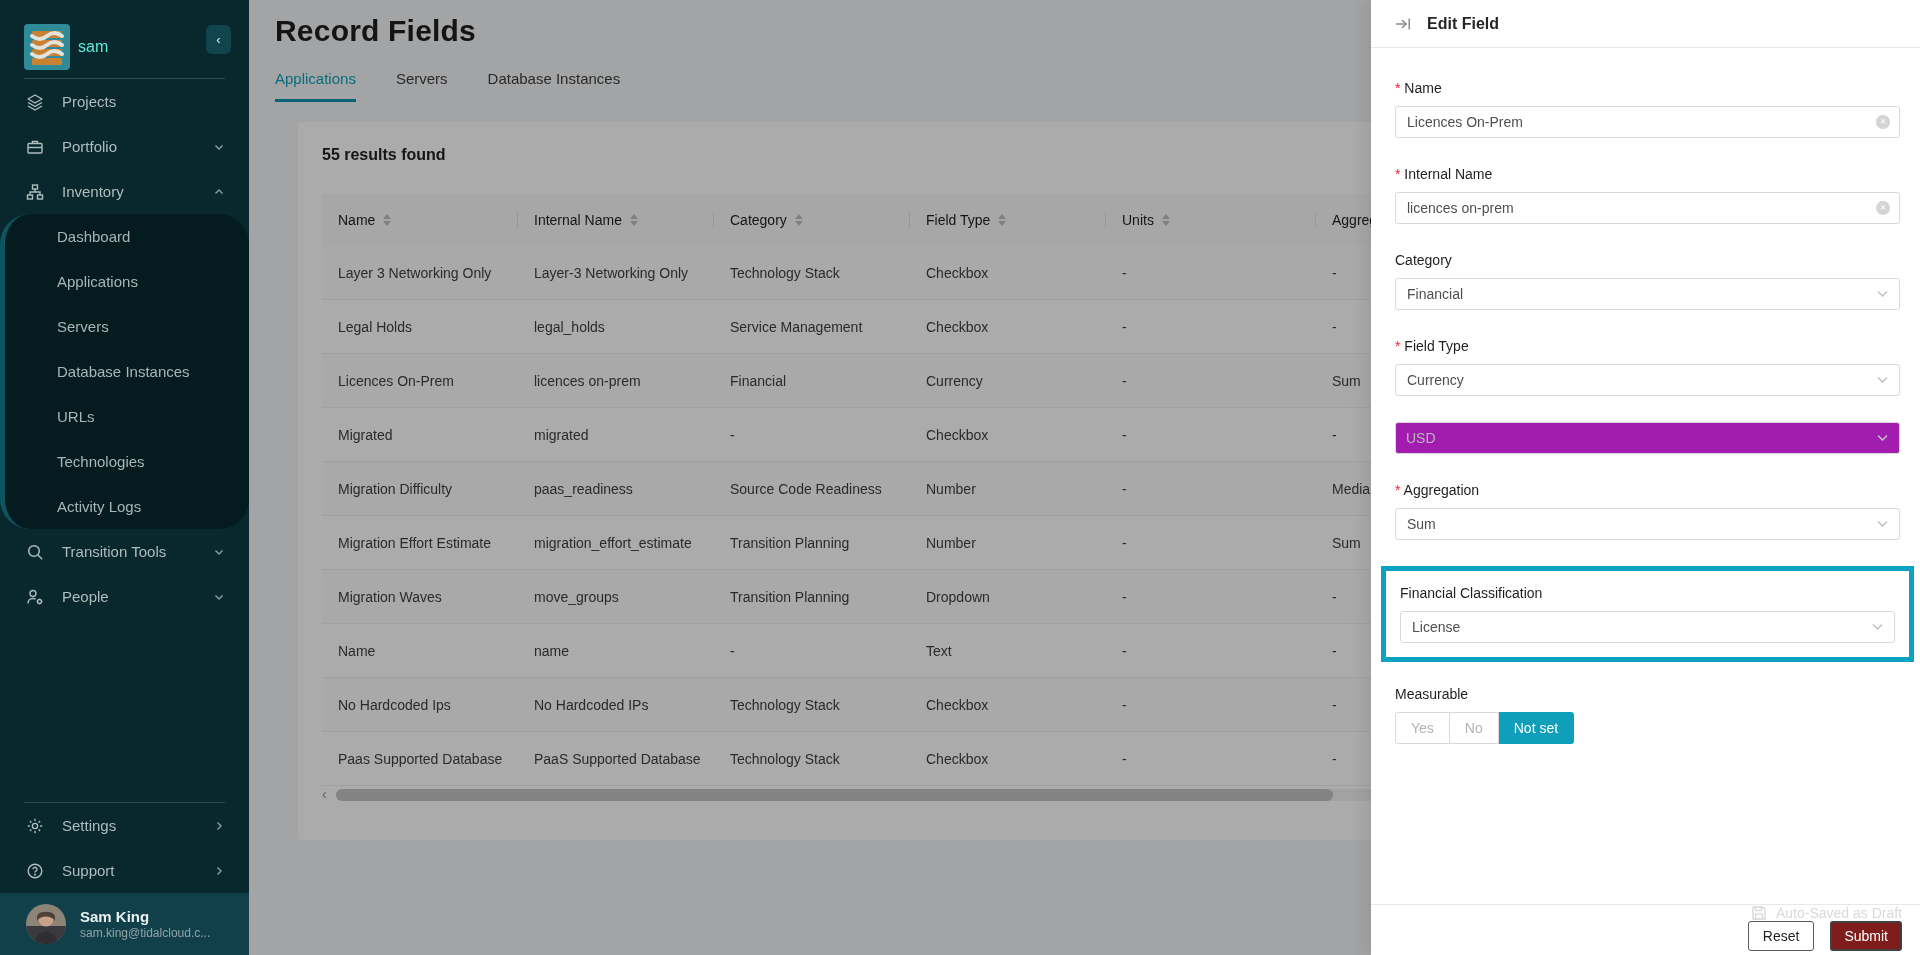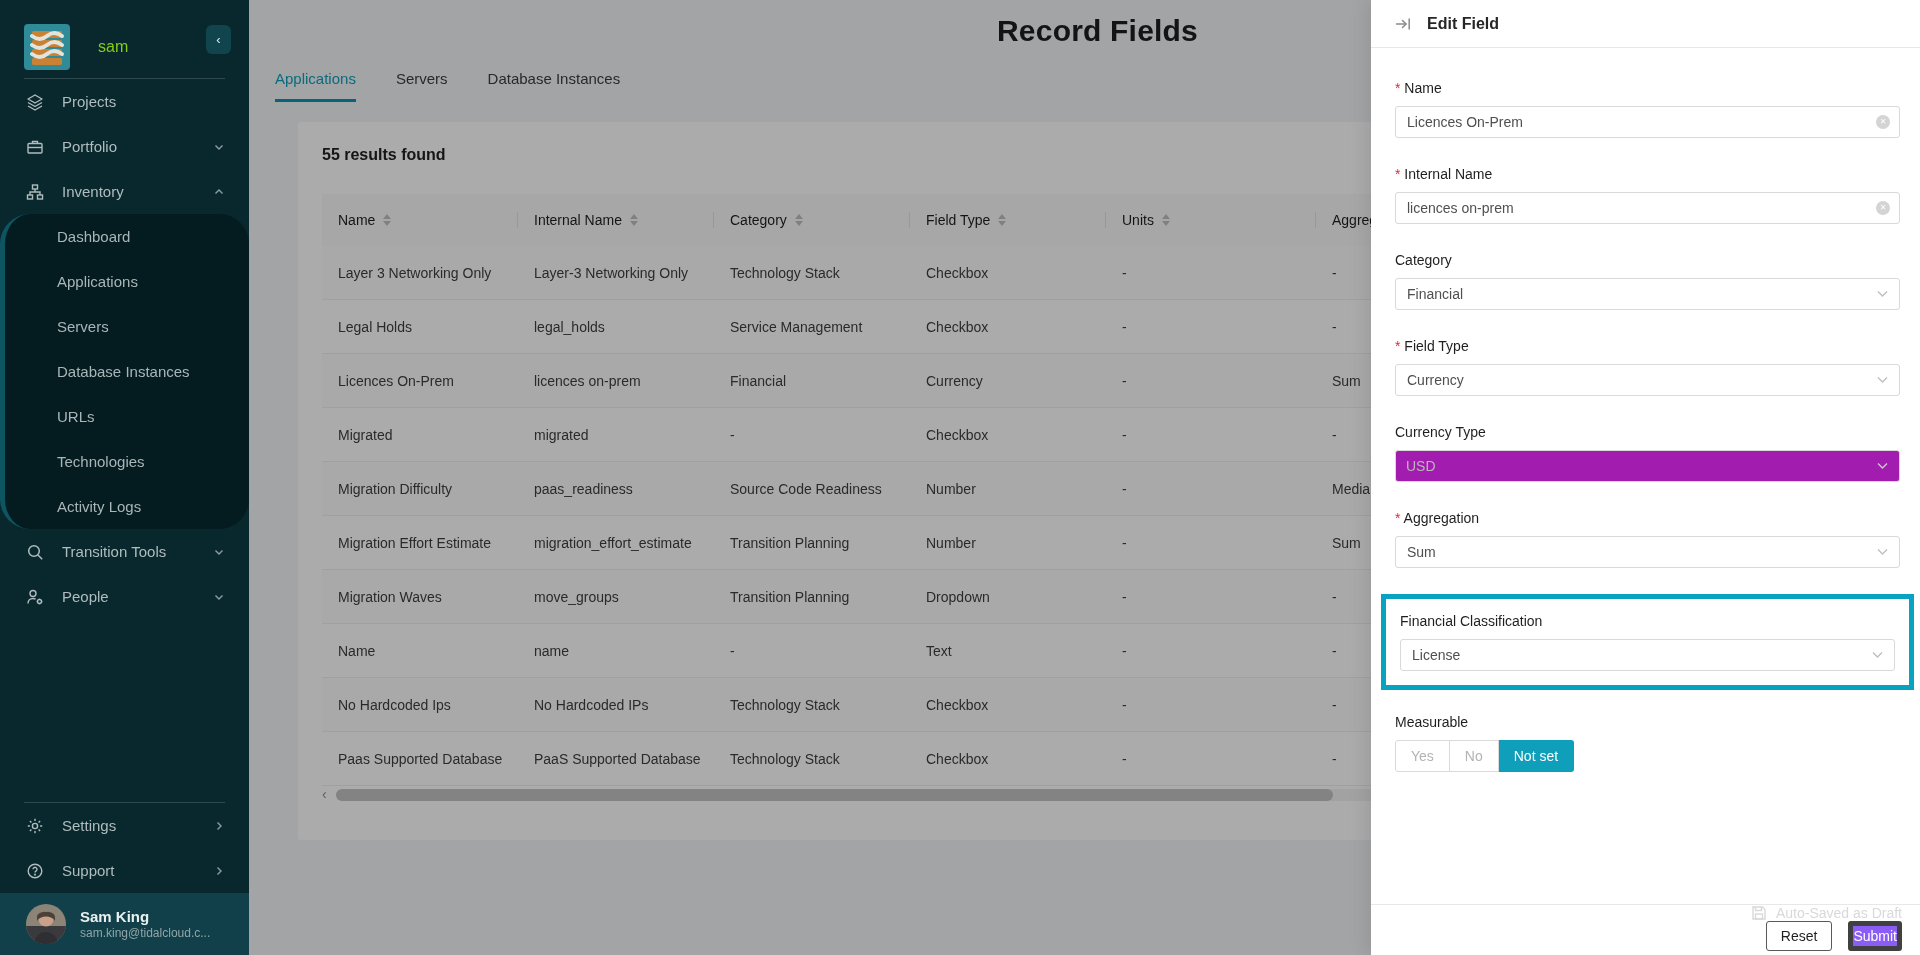--- a/index.html
+++ b/index.html
@@ -4,41 +4,41 @@
 <style>
   * { box-sizing: border-box; margin: 0; padding: 0; }
   html,body { width:1920px; height:955px; overflow:hidden;
     font-family:"Liberation Sans", sans-serif; font-size:14px; color:#333; background:#f4f5f7; }
 
   
   .sidebar { position:absolute; left:0; top:0; width:249px; height:955px;
     background:#08282e; display:flex; flex-direction:column; z-index:5; }
   .logo-row { position:relative; height:78px; padding:15px 24px 0; display:flex; align-items:center; }
   .logo { width:46px; height:46px; flex:0 0 46px; }
-  .ws-name { margin-left:28px; color:#84cc16; font-size:16px; }
+  .ws-name { margin-left:8px; color:#5eead4; font-size:16px; }
   .collapse-btn { position:absolute; right:18px; top:25px; width:25px; height:29px;
     background:#10454e; border:none; border-radius:6px; color:#dfe8e9; font-size:13px;
     display:flex; align-items:center; justify-content:center; cursor:pointer; }
   .side-divider { border-top:1px solid rgba(255,255,255,0.16); margin:0 24px; }
   .nav-item { height:45px; display:flex; align-items:center; padding:0 24px 0 26px;
     color:#b0bcbd; font-size:15px; cursor:pointer; position:relative; }
   .nav-item .nicon { width:20px; height:20px; margin-right:16px; flex:0 0 20px; display:flex; align-items:center; }
   .nav-item .chev { margin-left:auto; opacity:.8; display:flex; }
   .submenu { background:#041b20; border-left:5px solid #0d5560;border-radius:30px; }
   .submenu .nav-item { padding-left:52px; color:#a9b6b7; }
   .side-spacer { flex:1; }
   .user-card { height:62px; background:#12404a; display:flex; align-items:center; padding:0 14px 0 26px; cursor:pointer; }
   .avatar { width:40px; height:40px; border-radius:50%; overflow:hidden; flex:0 0 40px; }
   .user-meta { margin-left:14px; overflow:hidden; }
   .user-name { color:#eaf0f0; font-size:15px; font-weight:700; line-height:19px; }
   .user-email { color:#8fa5a8; font-size:12px; line-height:15px; white-space:nowrap; }
 
   
   .main { position:absolute; left:249px; top:0; right:0; height:955px; padding:14px 0 0 26px; }
-  .page-title { font-size:30px; font-weight:700; color:#1f1f1f; letter-spacing:.2px;text-align:center; }
+  .page-title { font-size:30px; font-weight:700; color:#1f1f1f; letter-spacing:.2px; }
   .tabs { display:flex; margin-top:22px; }
   .tab { margin-right:40px; padding-bottom:12px; font-size:15px; color:#3d3d3d; cursor:pointer; }
   .tab.active { color:#0ea1bd; border-bottom:3px solid #0e94b0; }
   .card { margin:20px 0 0 23px; width:1573px; height:718px; background:#fff; border-radius:3px; padding:24px; }
   .results { font-size:16px; font-weight:700; color:#222; }
   .table { margin-top:30px; }
   .t-header { display:flex; background:#fafafa; height:52px; align-items:center; }
   .t-row { display:flex; height:54px; align-items:center; border-bottom:1px solid #efefef; background:#fff; cursor:pointer; }
   .t-row:nth-child(even) { background:#fcfcfc; }
   .cell { padding:0 16px; overflow:hidden; white-space:nowrap; flex:0 0 auto; color:#3f3f3f; }
@@ -84,21 +84,21 @@
     color:#b3b3b3; font-size:14px; display:flex; align-items:center; cursor:pointer; }
   .seg-btn:first-child { border-left-width:1px; border-radius:3px 0 0 3px; }
   .seg-btn:last-child { border-radius:0 3px 3px 0; }
   .seg-btn.on { background:#0f9fbb; border-color:#0f9fbb; color:#fff; }
   .d-footer { position:absolute; left:0; right:0; bottom:0; height:51px; border-top:1px solid #e8e8e8;
     display:flex; align-items:flex-end; padding:0 18px 0 24px; background:#fff;flex-direction:column; }
   .autosave { display:flex; align-items:center; color:#d9d9d9; font-size:14px; gap:9px; }
   .f-btns { margin-left:auto; display:flex; gap:16px; }
   .btn-reset { height:30px; padding:0 14px; background:#fff; border:1px solid #5a5a5a; border-radius:3px;
     color:#1f1f1f; font-size:14px; cursor:pointer; }
-  .btn-submit { height:30px; padding:0 0; background:#8b5cf6; border:5px solid #404040; border-radius:3px;
+  .btn-submit { height:30px; padding:0 12px; background:#7f1d1d; border:2px solid #404040; border-radius:3px;
     color:#fff; font-size:14px; cursor:pointer; }
   svg { display:block; }
 </style>
 </head>
 <body>
 
 <div class="sidebar">
   <div class="logo-row">
     <svg class="logo" viewBox="0 0 46 46">
       <rect width="46" height="46" rx="4" fill="#2e8b97"></rect>
@@ -470,21 +470,20 @@
         <span>Currency</span>
         <span class="sel-ar">
             <svg width="11" height="7" viewBox="0 0 11 7" fill="none" stroke="#bfbfbf" stroke-width="1.4">
               <path d="M1 1l4.5 4.5L10 1"></path>
             </svg>
           </span>
       </div>
     </div>
 
     <div class="field">
-      <div class="f-label">Currency Type</div>
       <div class="control select disabled">
         <span>USD</span>
         <span class="sel-ar">
             <svg width="11" height="7" viewBox="0 0 11 7" fill="none" stroke="#c9c9c9" stroke-width="1.4">
               <path d="M1 1l4.5 4.5L10 1"></path>
             </svg>
           </span>
       </div>
     </div>
 

